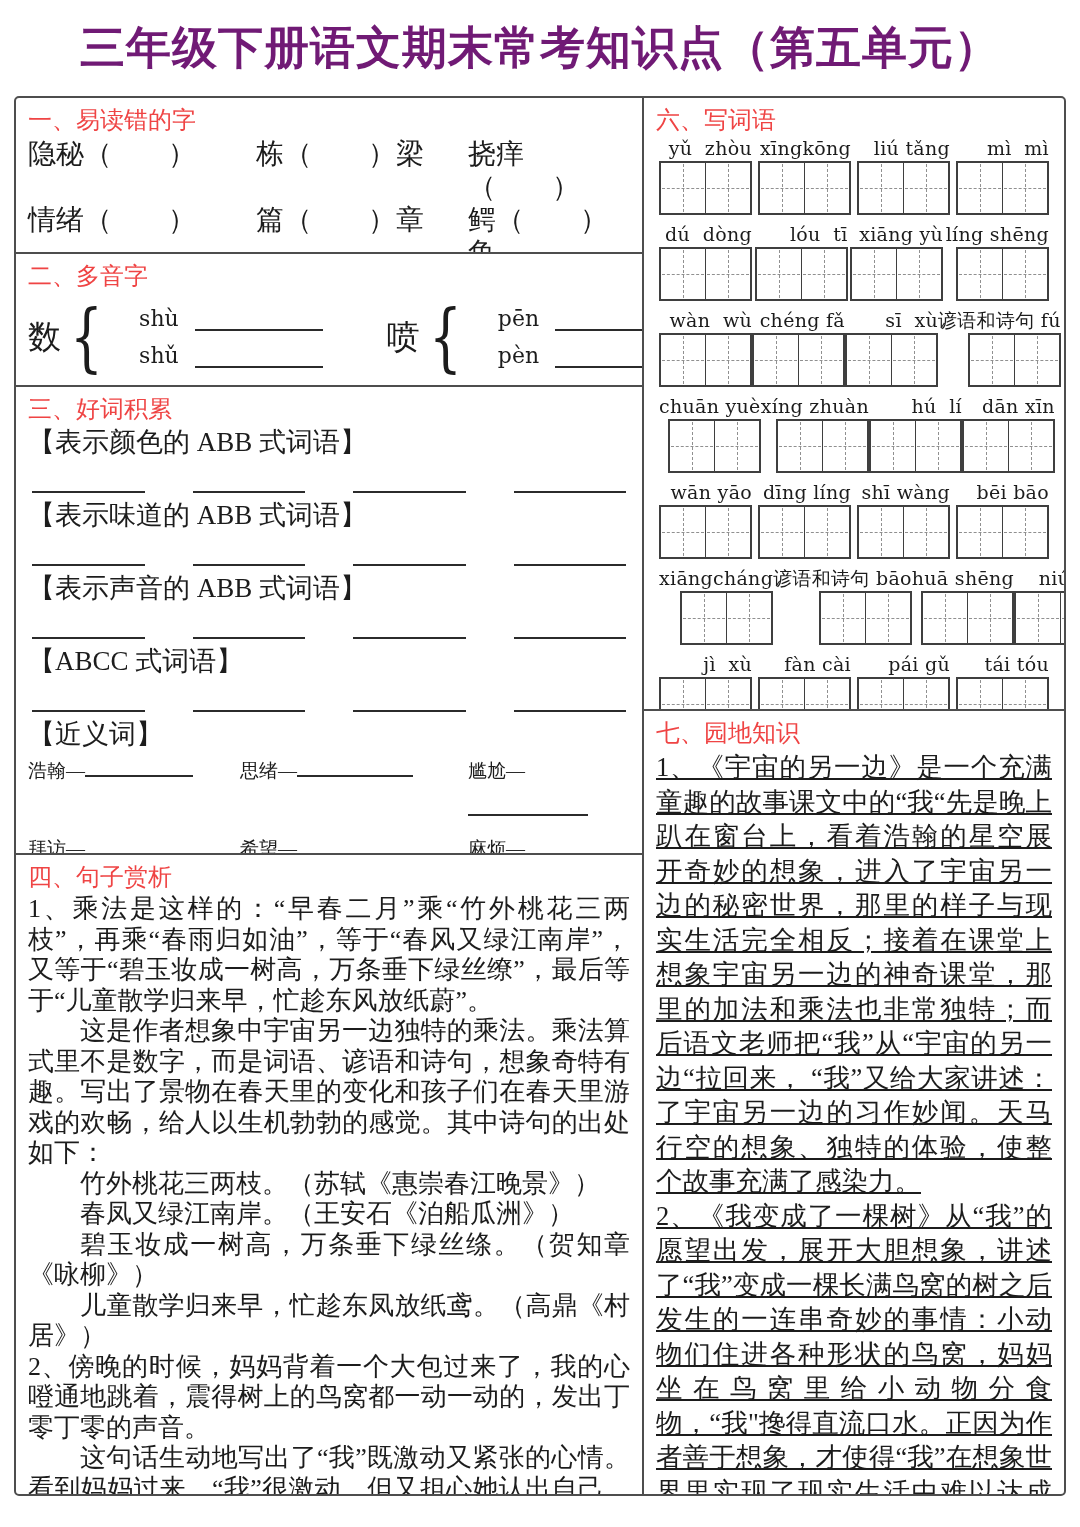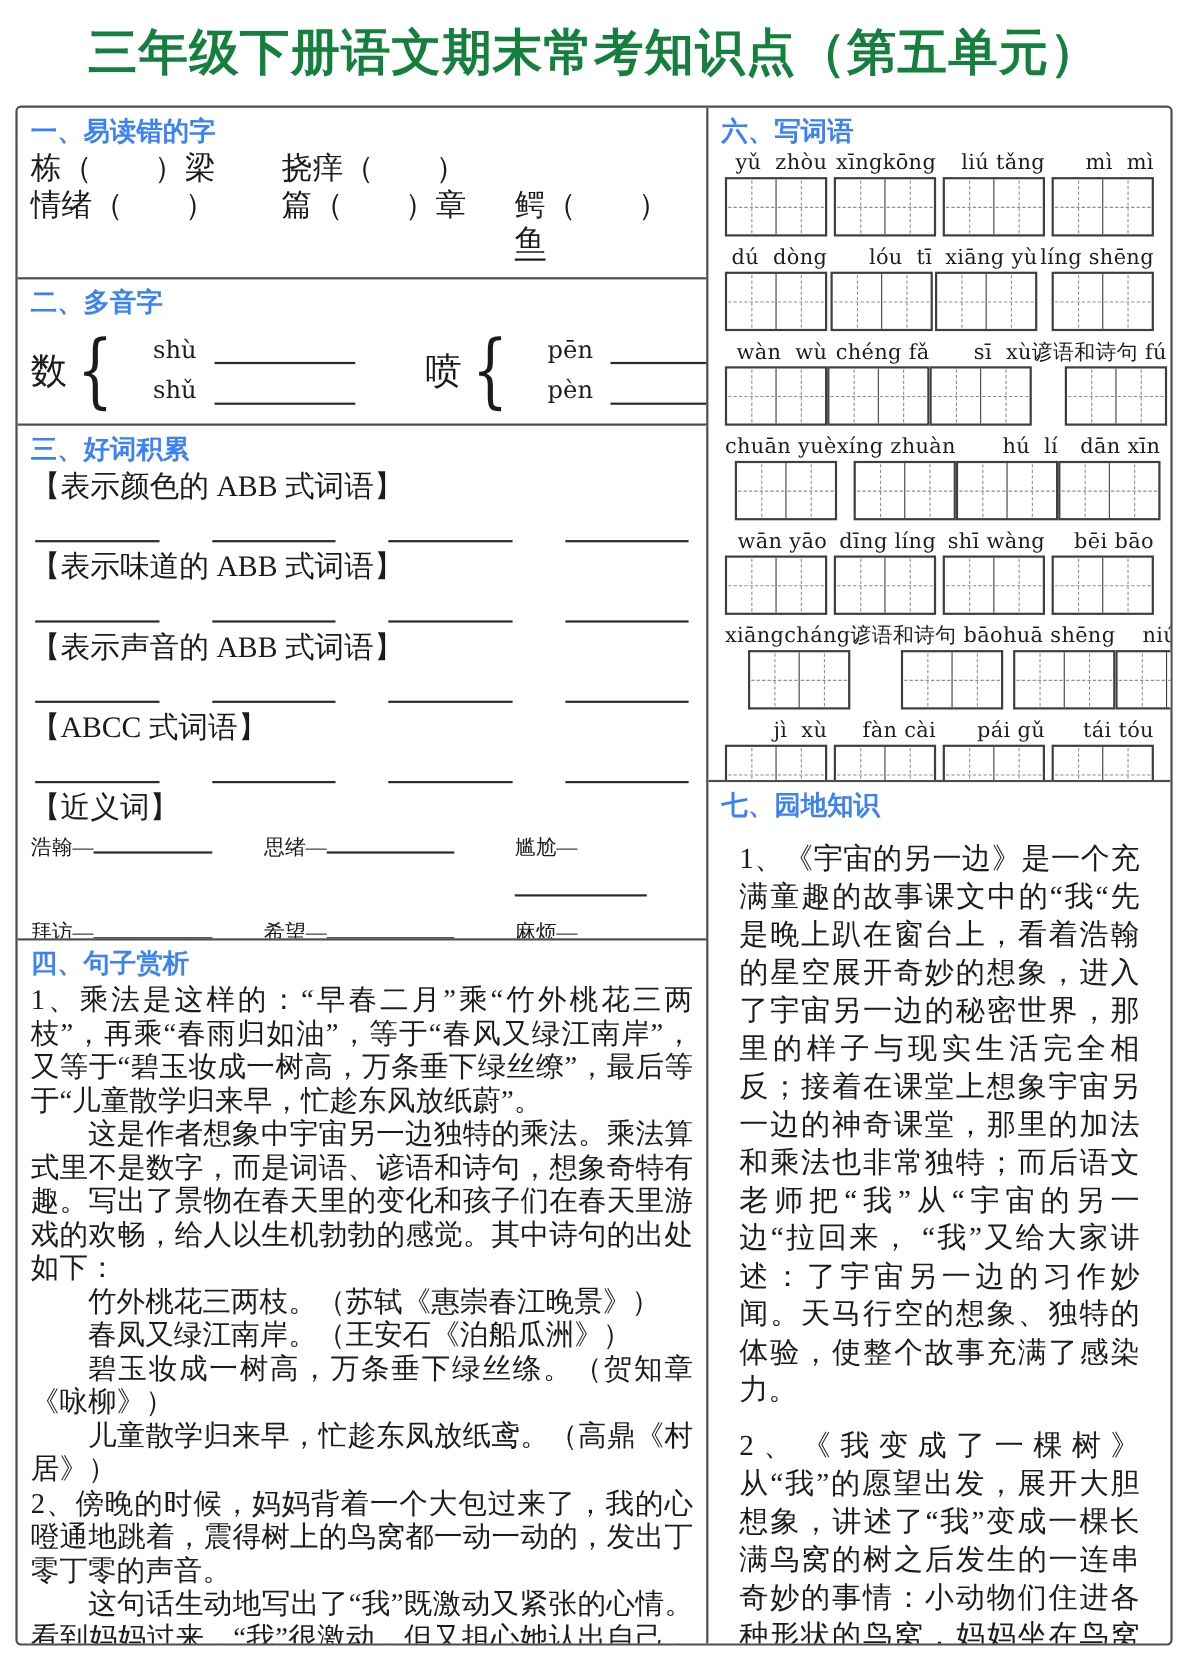--- a/index.html
+++ b/index.html
@@ -1,28 +1,28 @@
 <!DOCTYPE html>
 <html><head>
 <meta charset="utf-8">
 <style>
   html,body{margin:0;padding:0;background:#ffffff;}
   body{width:1080px;height:1527px;overflow:hidden;font-family:"Liberation Serif",serif;color:#1c1c1c;}
   .sheet{width:1052px;margin:0 auto;}
   .title{font-family:"Liberation Sans",sans-serif;font-weight:900;font-size:45px;
-         text-align:center;letter-spacing:1px;line-height:96px;height:96px;color:#15803d;}
+         text-align:center;letter-spacing:1px;line-height:96px;height:96px;color:#701a75;}
   .columns{display:flex;border:2.5px solid #4e4e4e;border-radius:5px;height:1400px;
            box-sizing:border-box;background:#fff;}
   .col{display:flex;flex-direction:column;box-sizing:border-box;}
   .col-left{width:628px;border-right:2.5px solid #4e4e4e;}
   .col-right{flex:1;min-width:0;}
   .sec{border-bottom:2.5px solid #4e4e4e;padding:6px 12px 0;overflow:hidden;box-sizing:border-box;}
   .sec.last{border-bottom:none;flex:1;}
   .hd{margin:2px 0 3px;font-family:"Liberation Sans",sans-serif;font-size:24px;
-      color:#3b82f6;font-weight:bold;line-height:28px;}
+      color:#ef4444;font-weight:normal;line-height:28px;}
   .blank{display:inline-block;border-bottom:2.5px solid #2b2b2b;height:1em;vertical-align:baseline;}
 
   
   .sec1{height:156px;}
   .g3{display:grid;grid-template-columns:228px 212px 1fr;font-size:28px;line-height:33px;}
   .ufish{border-bottom:2.5px solid #1c1c1c;}
 
   
   .sec2{height:133px;}
   .poly{display:flex;gap:64px;margin-top:16px;}
@@ -38,21 +38,21 @@
   
   .sec3{height:468px;}
   .cat{font-size:27px;line-height:33px;margin:1px 0 0;}
   .blanks{display:flex;gap:48px;margin:30px 4px 6px;}
   .blanks .blank{flex:1;height:2px;}
   .synrow{display:grid;grid-template-columns:212px 228px 1fr;font-size:19px;line-height:39px;}
   .pair .blank{width:104px;}
 
   
   .s4p{font-size:26px;line-height:30.5px;text-align:justify;margin:0;}
-  .s7p{font-size:26.5px;line-height:34.5px;text-align:justify;margin:16px;}
+  .s7p{font-size:26.5px;line-height:34.5px;text-align:justify;margin:0;text-decoration:underline;}
   .ind{text-indent:2em;}
 
   
   .sec6{height:613px;}
   .wrow{display:flex;justify-content:space-between;margin-bottom:8px;padding:0 3px;}
   .word{display:flex;flex-direction:column;align-items:flex-end;}
   .py{font-family:"DejaVu Serif",serif;font-size:19px;white-space:pre;
       margin-bottom:2px;letter-spacing:.3px;line-height:22px;}
   .tian{display:flex;border:2px solid #3f3f3f;background:#fff;}
   .cell{width:44px;height:50px;position:relative;border-right:1.5px solid #3f3f3f;}
@@ -66,20 +66,21 @@
 <div class="sheet">
   <div class="title">三年级下册语文期末常考知识点（第五单元）</div>
 
   <div class="columns">
 
     <div class="col col-left">
 
       <div class="sec sec1">
         <div class="hd">一、易读错的字</div>
         <div class="g3">
+          <span>隐秘（　　）</span>
           <span>栋（　　）梁</span>
           <span>挠痒（　　）</span>
         </div>
         <div class="g3">
           <span>情绪（　　）</span>
           <span>篇（　　）章</span>
           <span><span>鳄（　　）</span><span class="ufish">鱼</span></span>
         </div>
 
       </div>

